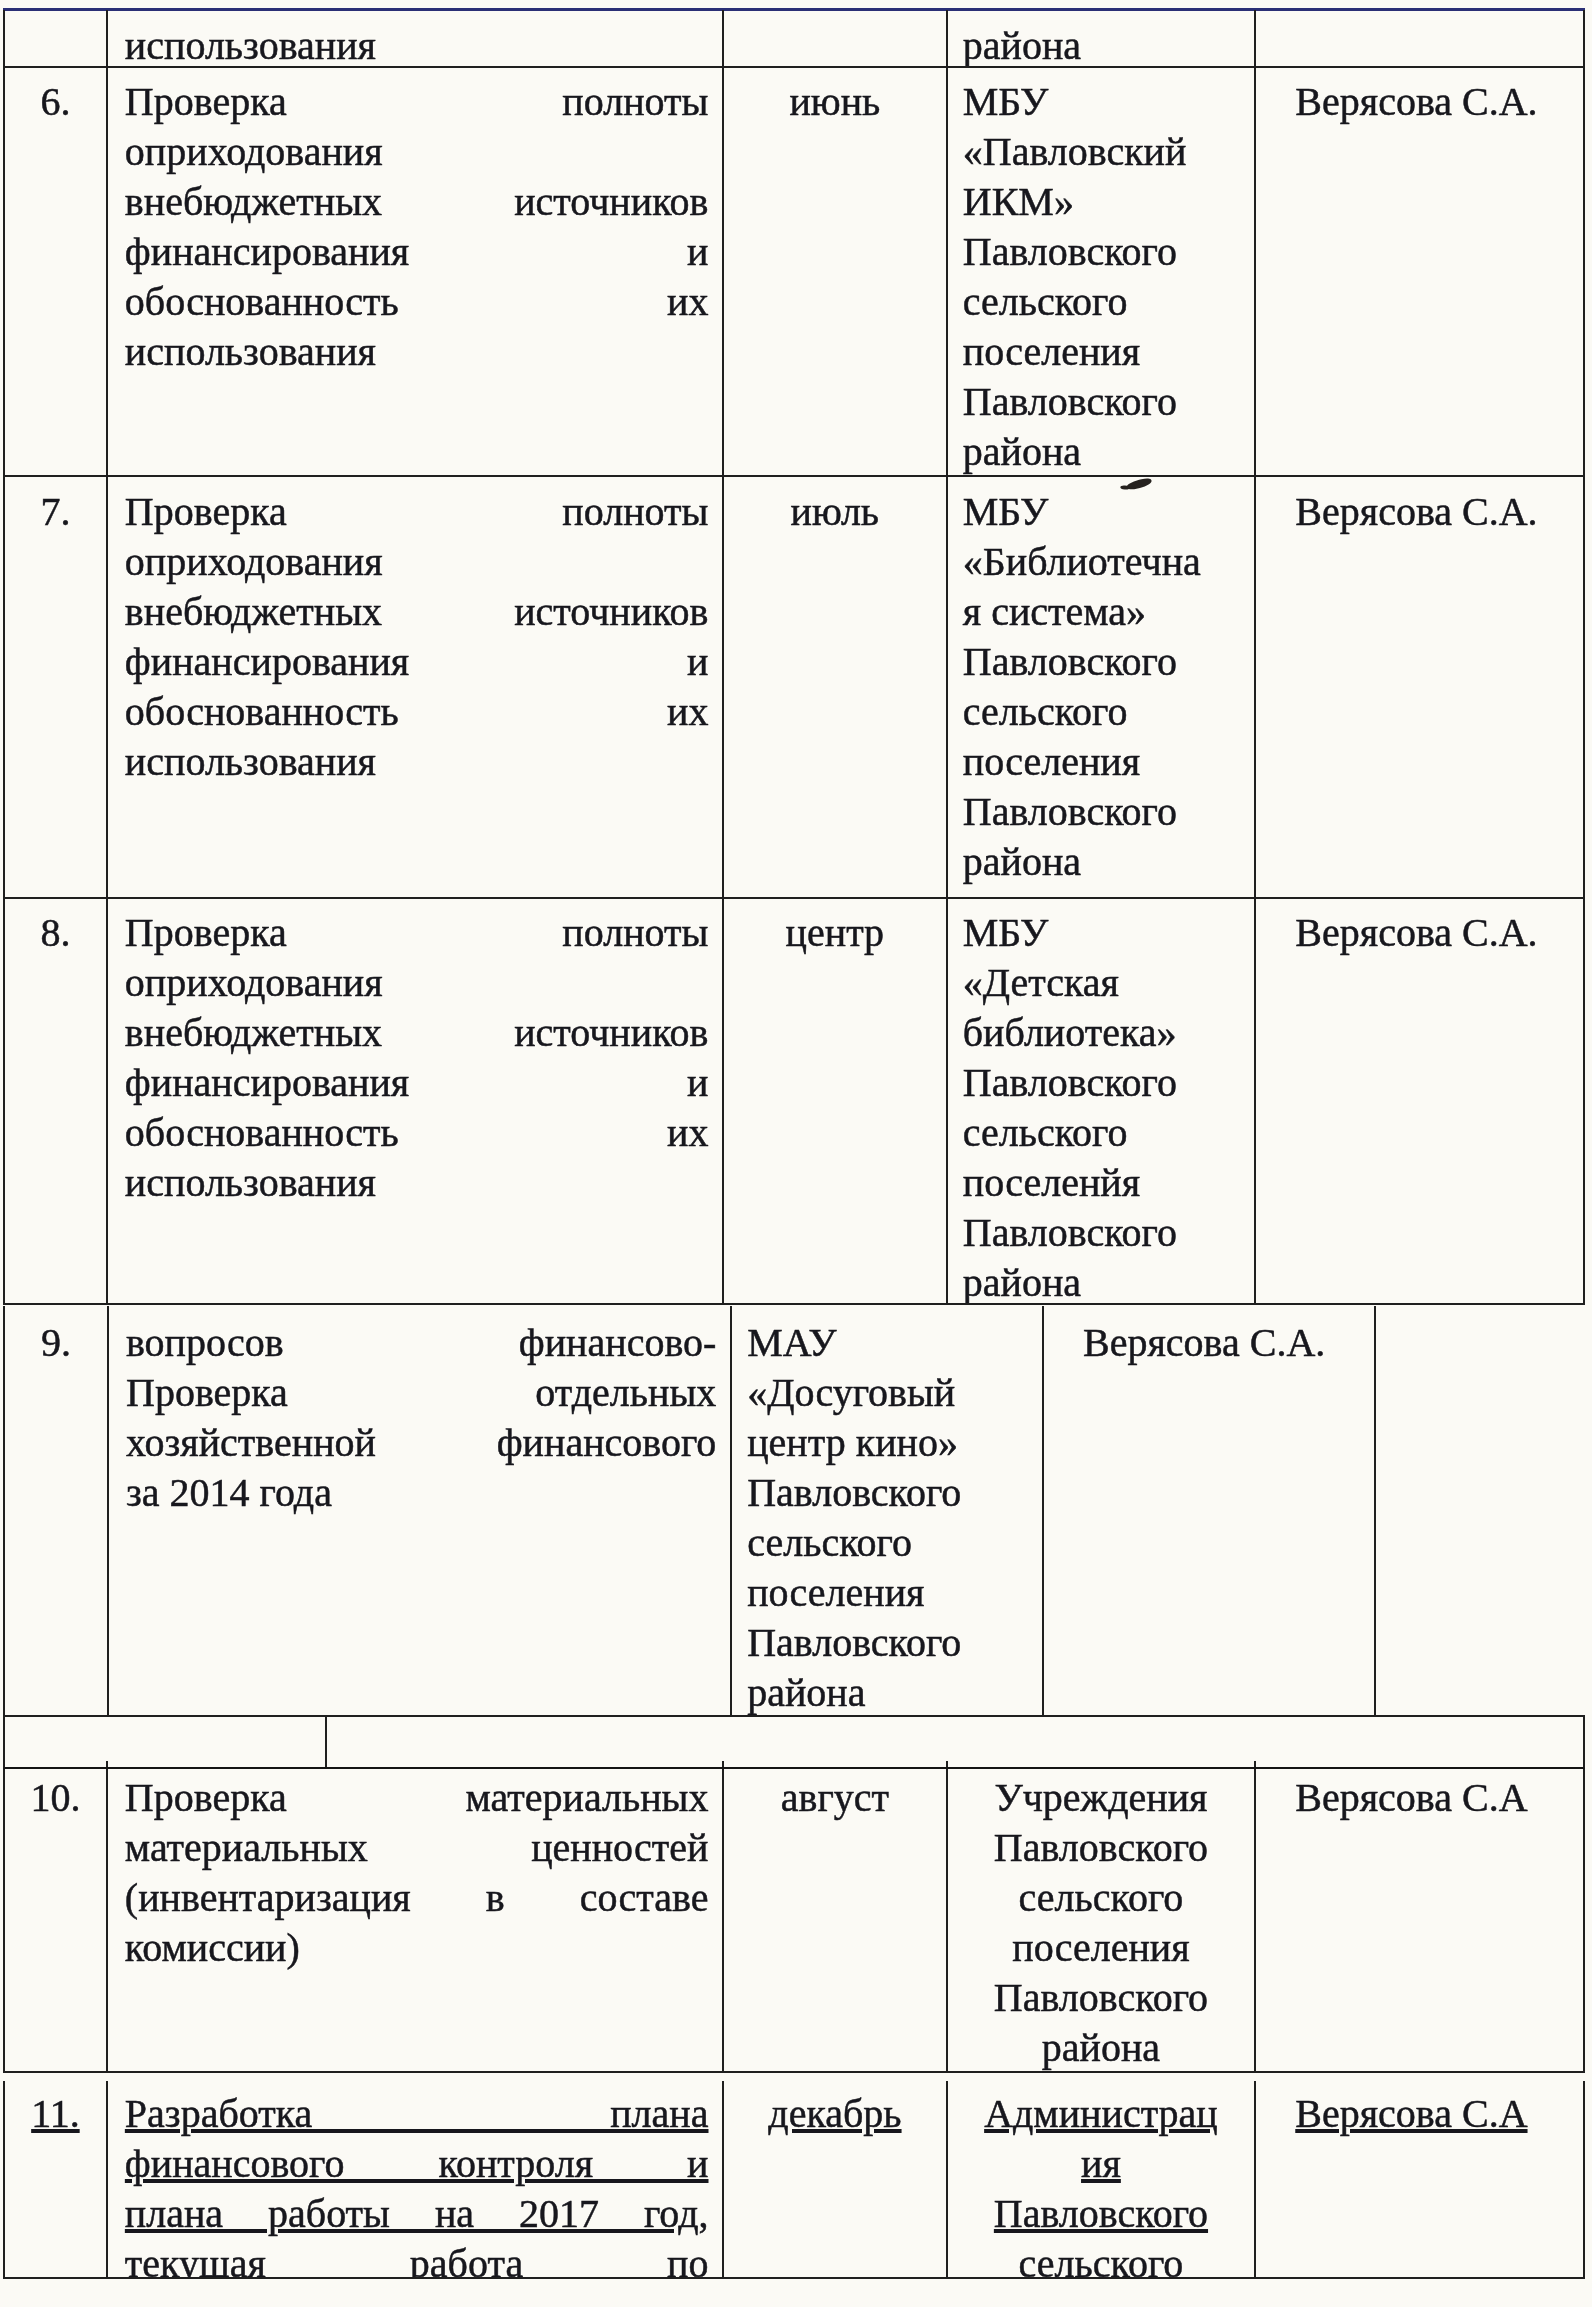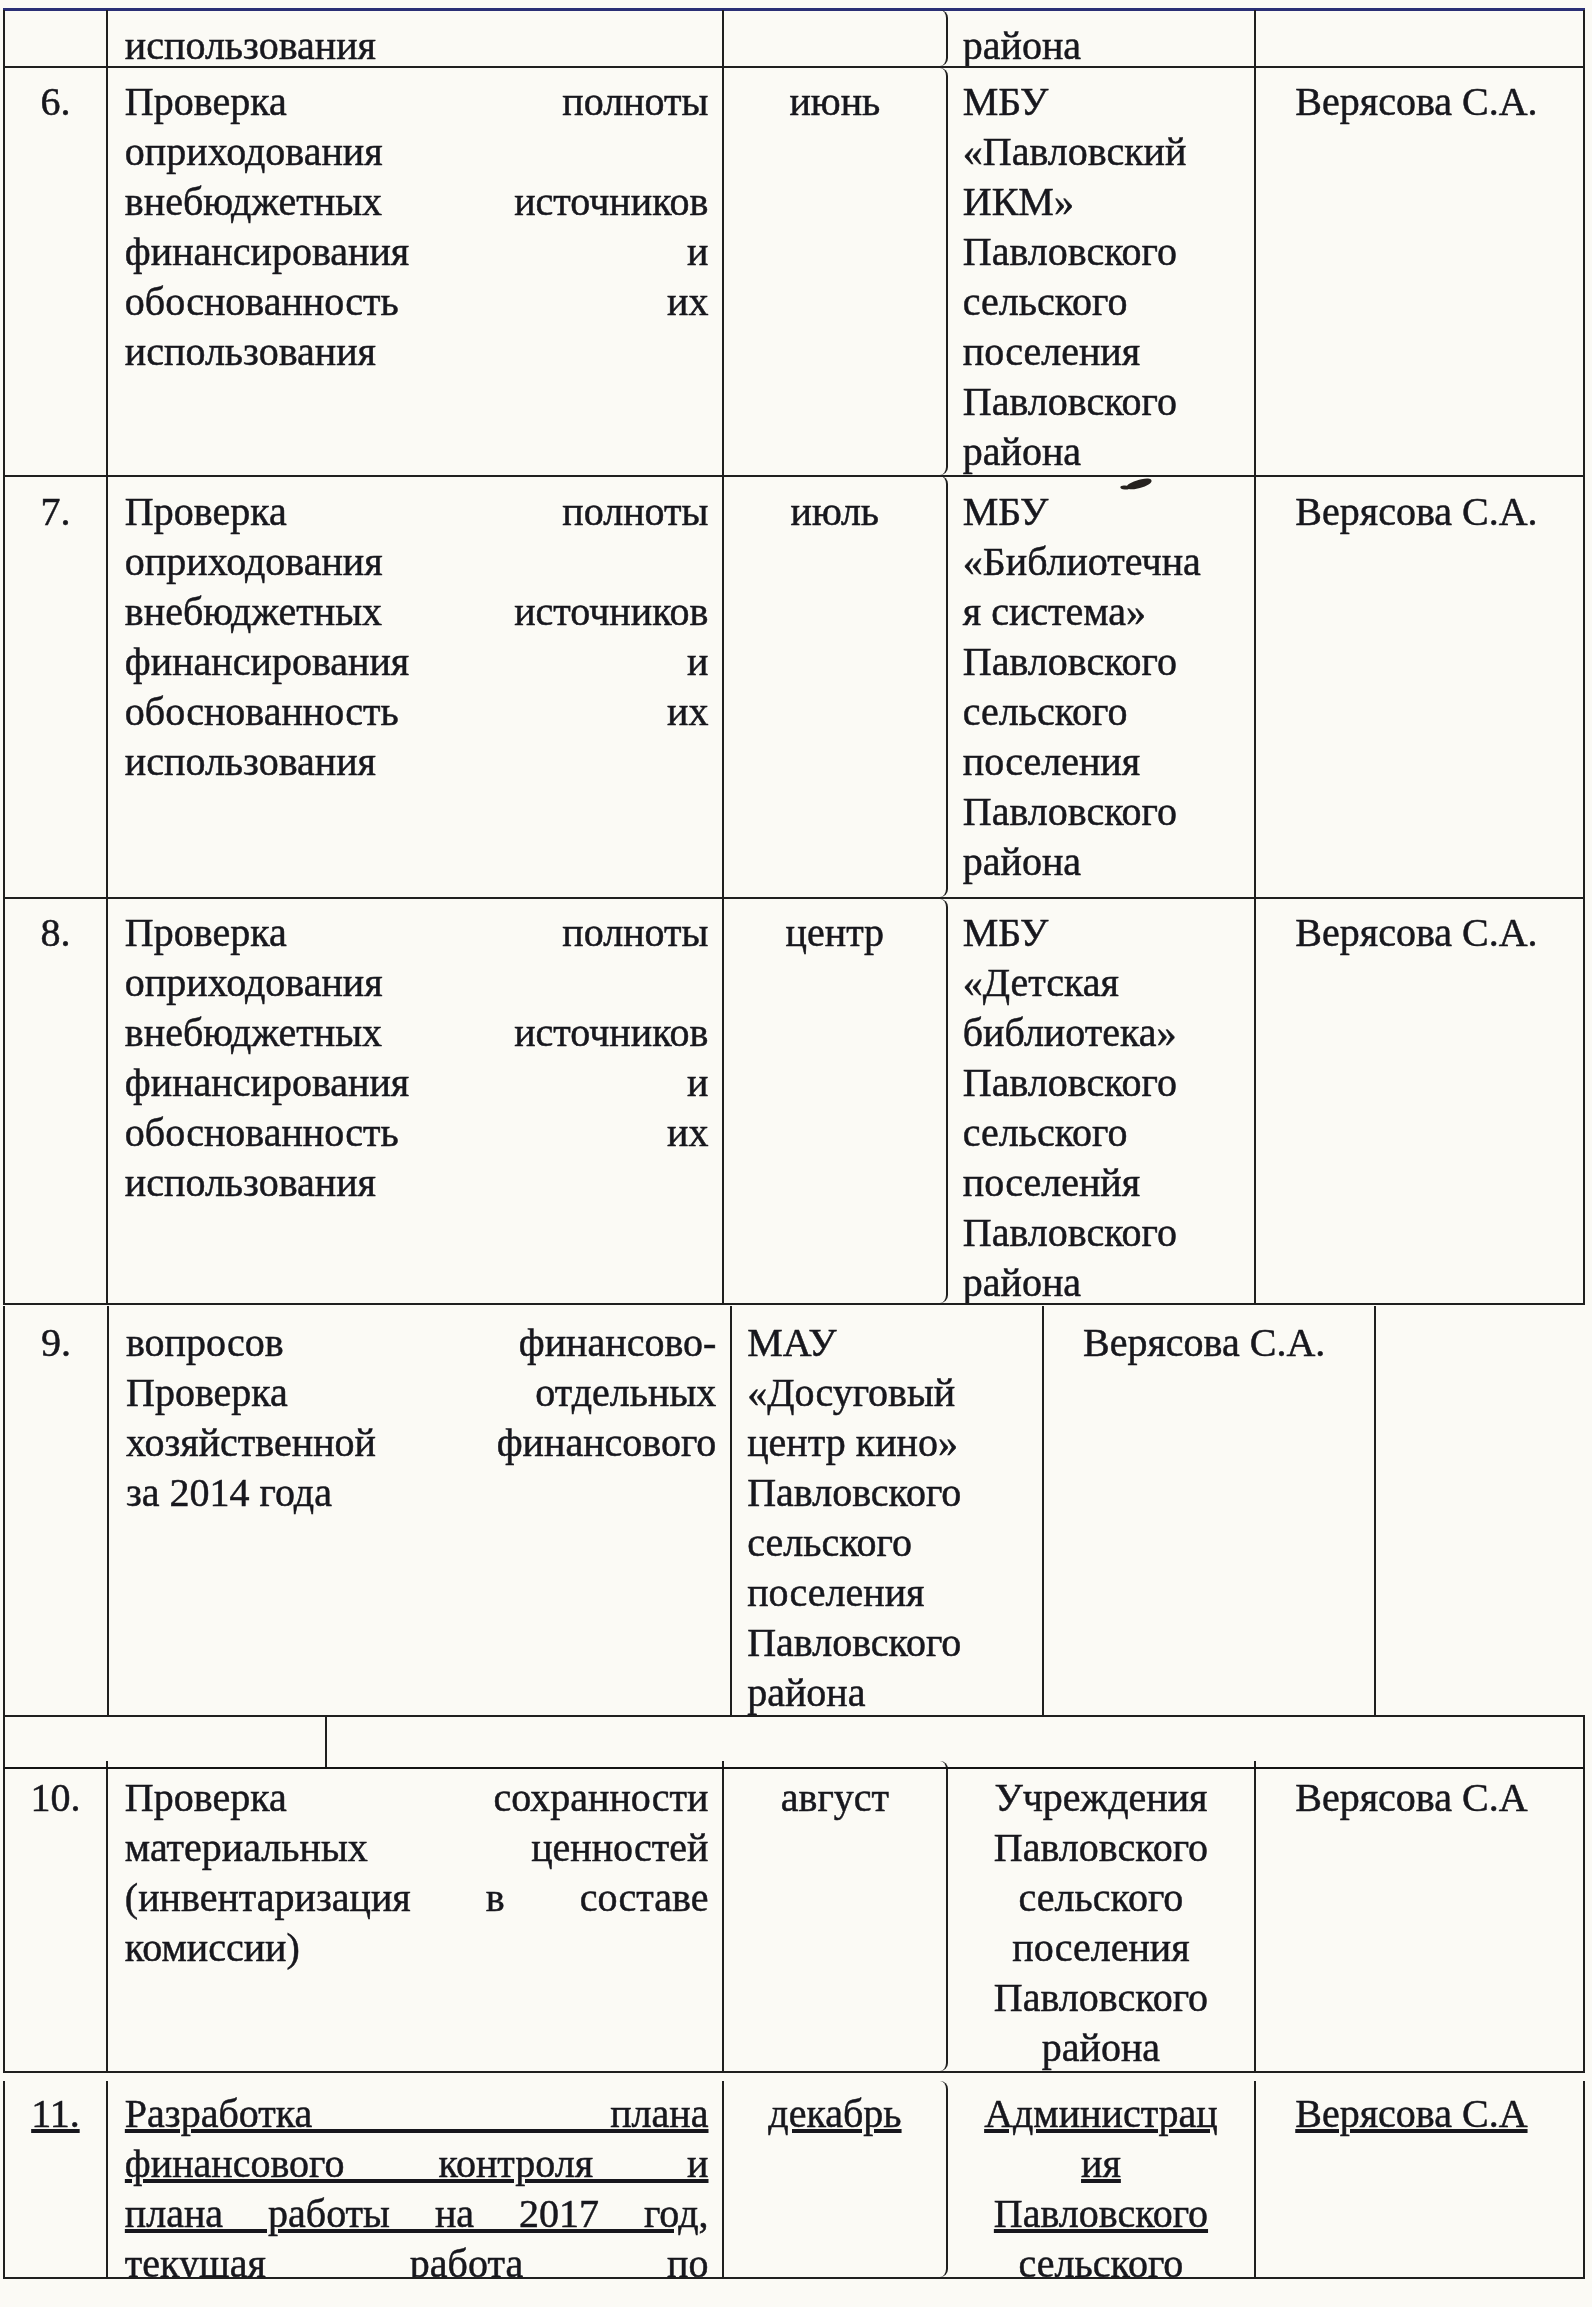--- a/index.html
+++ b/index.html
@@ -22,21 +22,21 @@
     border-left:2.3px solid #1f1f1f;
     border-bottom:2.3px solid #1f1f1f;
     overflow:hidden;
   }
   .cell {
     box-sizing:border-box; border-right:2.3px solid #1f1f1f;
     font-size:40px; line-height:50px; overflow:hidden;
   }
   .c-num   { width:104px; text-align:center; }
   .c-task  { width:623px; padding-left:17px; padding-right:13.7px; }
-  .c-month { width:226px; text-align:center;border-radius:8px; }
+  .c-month { width:226px; text-align:center; }
   .c-org   { width:312px; padding-left:15.2px; padding-right:9.1px; }
   .c-person{ width:316px; padding-left:23px;margin-left:16px; }
   .org-center { text-align:center; padding-left:4.6px; padding-right:4.6px; }
   .tline { display:block; }
   .just  { text-align:justify; text-align-last:justify; }
   .gapband {
     position:absolute; left:3px; width:1582px;
     box-sizing:border-box;
     border-left:2.3px solid #1f1f1f;
     border-right:2.3px solid #1f1f1f;
@@ -157,21 +157,21 @@
           <div class="tline">сельского</div>
           <div class="tline">поселения</div>
           <div class="tline">Павловского</div>
           <div class="tline">района</div>
         </div>
         <div class="cell c-person" style="padding-top: 12.2px; border-right: 2.3px solid rgb(31, 31, 31);">Верясова С.А.</div>
       </div>
       <div class="trow" style="top: 1761px; height: 312px;">
         <div class="cell c-num" style="padding-top: 12.2px;">10.</div>
         <div class="cell c-task" style="padding-top: 12.2px;">
-          <div class="tline just">Проверка сохранности</div>
+          <div class="tline just">Проверка материальных</div>
           <div class="tline just">материальных ценностей</div>
           <div class="tline just">(инвентаризация в составе</div>
           <div class="tline">комиссии)</div>
         </div>
         <div class="cell c-month" style="padding-top: 12.2px;">август</div>
         <div class="cell c-org org-center" style="padding-top: 12.2px;">
           <div class="tline">Учреждения</div>
           <div class="tline">Павловского</div>
           <div class="tline">сельского</div>
           <div class="tline">поселения</div>

